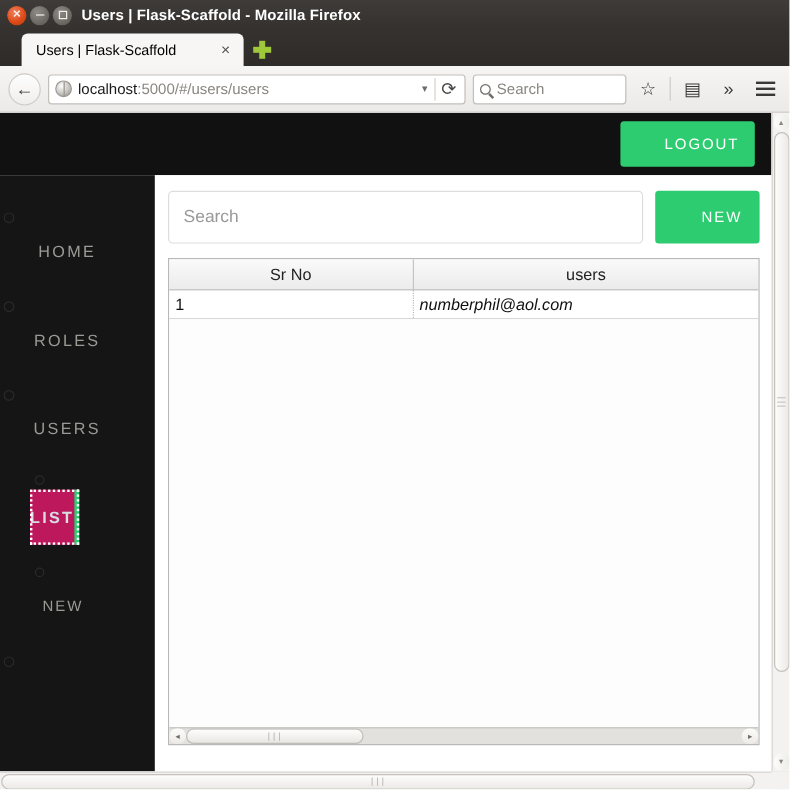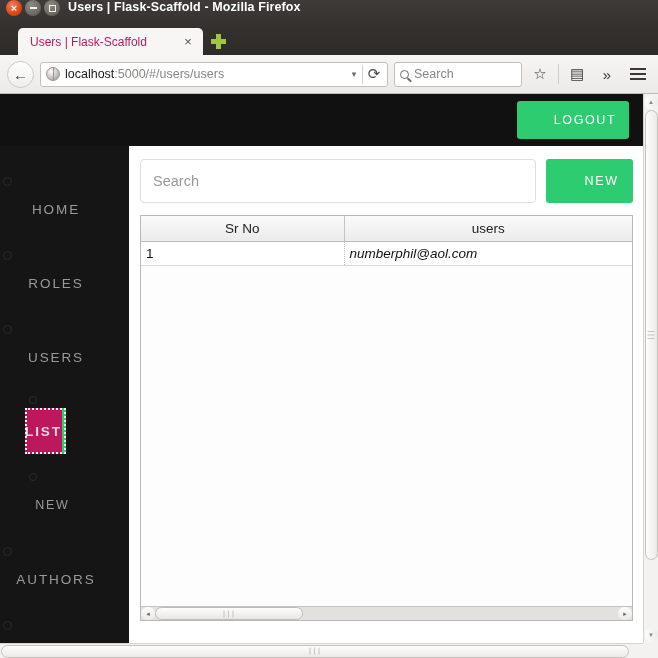--- a/index.html
+++ b/index.html
@@ -11,21 +11,21 @@
     font-family: "Liberation Sans", sans-serif;
     background: #ffffff;
   }
 
   
   .titlebar {
     height: 25px;
     width: 658px;
     background: linear-gradient(to bottom, #3e3b38 0%, #34312e 100%);
     display: flex;
-    align-items: flex-start;
+    align-items: center;
     position: relative;
   }
   .win-controls {
     display: flex;
     align-items: center;
     gap: 3px;
     padding-left: 6px;
   }
   .wbtn {
     width: 16px; height: 16px;
@@ -67,21 +67,21 @@
     min-width: 185px;
     background: #f7f6f5;
     border-radius: 5px 5px 0 0;
     display: flex;
     align-items: center;
     padding: 0 7px 0 12px;
     position: relative;
   }
   .tab-title {
     font-size: 12px;
-    color: #be185d;
+    color: #000000;
     flex: 1;
     white-space: nowrap;
     overflow: hidden;
   }
   .tab-close {
     width: 16px; height: 16px;
     display: flex; align-items: center; justify-content: center;
     color: #55514e;
     font-size: 13px;
     cursor: pointer;
@@ -576,24 +576,20 @@
           <div class="nav-item active">
             <span class="nav-label">LIST</span>
           </div>
         </div>
 
         <div class="nav-item sub">
           <span class="nav-bullet"></span>
           <span class="nav-label">NEW</span>
         </div>
 
-        <div class="nav-item">
-          <span class="nav-bullet"></span>
-          <span class="nav-label">AUTHORS</span>
-        </div>
 
         <div class="nav-item">
           <span class="nav-bullet"></span>
         </div>
 
       </nav>
 
       <main class="content">
 
         <div class="toolbar-row">

